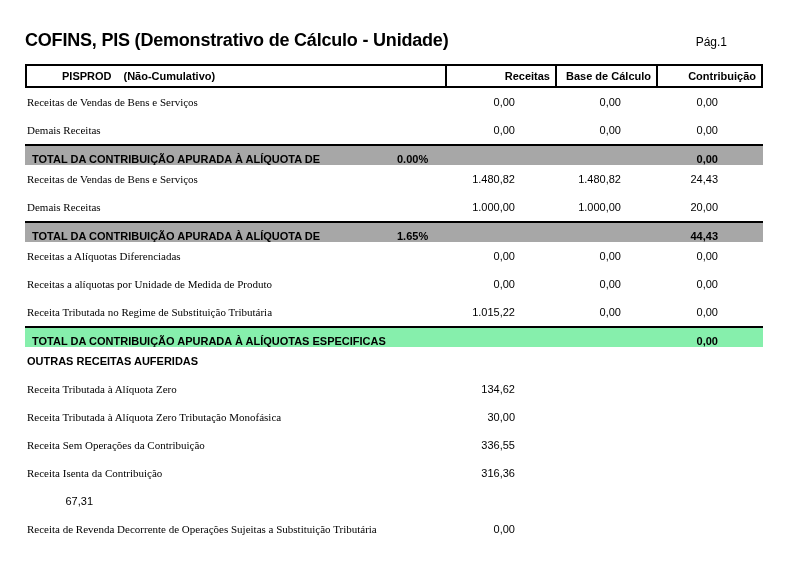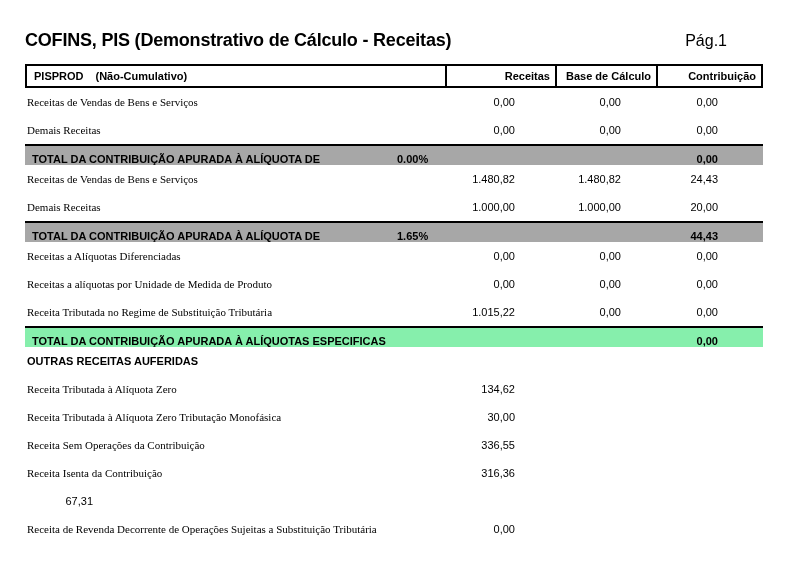--- a/index.html
+++ b/index.html
@@ -8,29 +8,29 @@
     background: #ffffff;
     color: #000000;
     font-family: "Liberation Sans", sans-serif;
     -webkit-font-smoothing: antialiased;
   }
   .page { padding: 30px 27px 0 25px; width: 790px; }
 
   
   .header-top { display: flex; justify-content: space-between; align-items: baseline; }
   .title { font-size: 18px; font-weight: bold; letter-spacing: -0.2px; }
-  .pag { font-size: 16px; margin-right: 36px; }
+  .pag { font-size: 12px; margin-right: 36px; }
   .company { font-size: 12px; margin-top: 7px; }
 
   
   .rtable { margin-top: 13px; width: 738px; font-size: 11px; }
 
   .thead {
     display: flex; align-items: stretch; height: 24px;
-    border: 2px solid #000; font-weight: bold;
+    border: 2px solid #000; font-weight: bold; padding-left: 28px;
   }
   .thead .c-desc { flex: 1; display: flex; align-items: center; padding-left: 7px; }
   .thead .c-desc .regime { margin-left: 12px; }
   .thead .c-num {
     display: flex; align-items: center; justify-content: flex-end;
     border-left: 2px solid #000; padding-right: 5px;
   }
   .c-receitas { width: 110px; }
   .c-base     { width: 101px; }
   .c-contrib  { width: 105px; }
@@ -50,21 +50,21 @@
 
   .section-row { display: flex; align-items: center; height: 28px; font-weight: bold; }
   .section-row .label { padding-left: 2px; }
 </style>
 </head>
 <body>
 
 <div class="page">
 
   <div class="header-top">
-    <div class="title">COFINS, PIS (Demonstrativo de Cálculo - Receitas)</div>
+    <div class="title">COFINS, PIS (Demonstrativo de Cálculo - Unidade)</div>
     <div class="pag">Pág.1</div>
   </div>
 
   <div class="rtable">
 
     <div class="thead">
       <div class="c-desc">
         <span>PISPROD</span>
         <span class="regime">(Não-Cumulativo)</span>
       </div>

